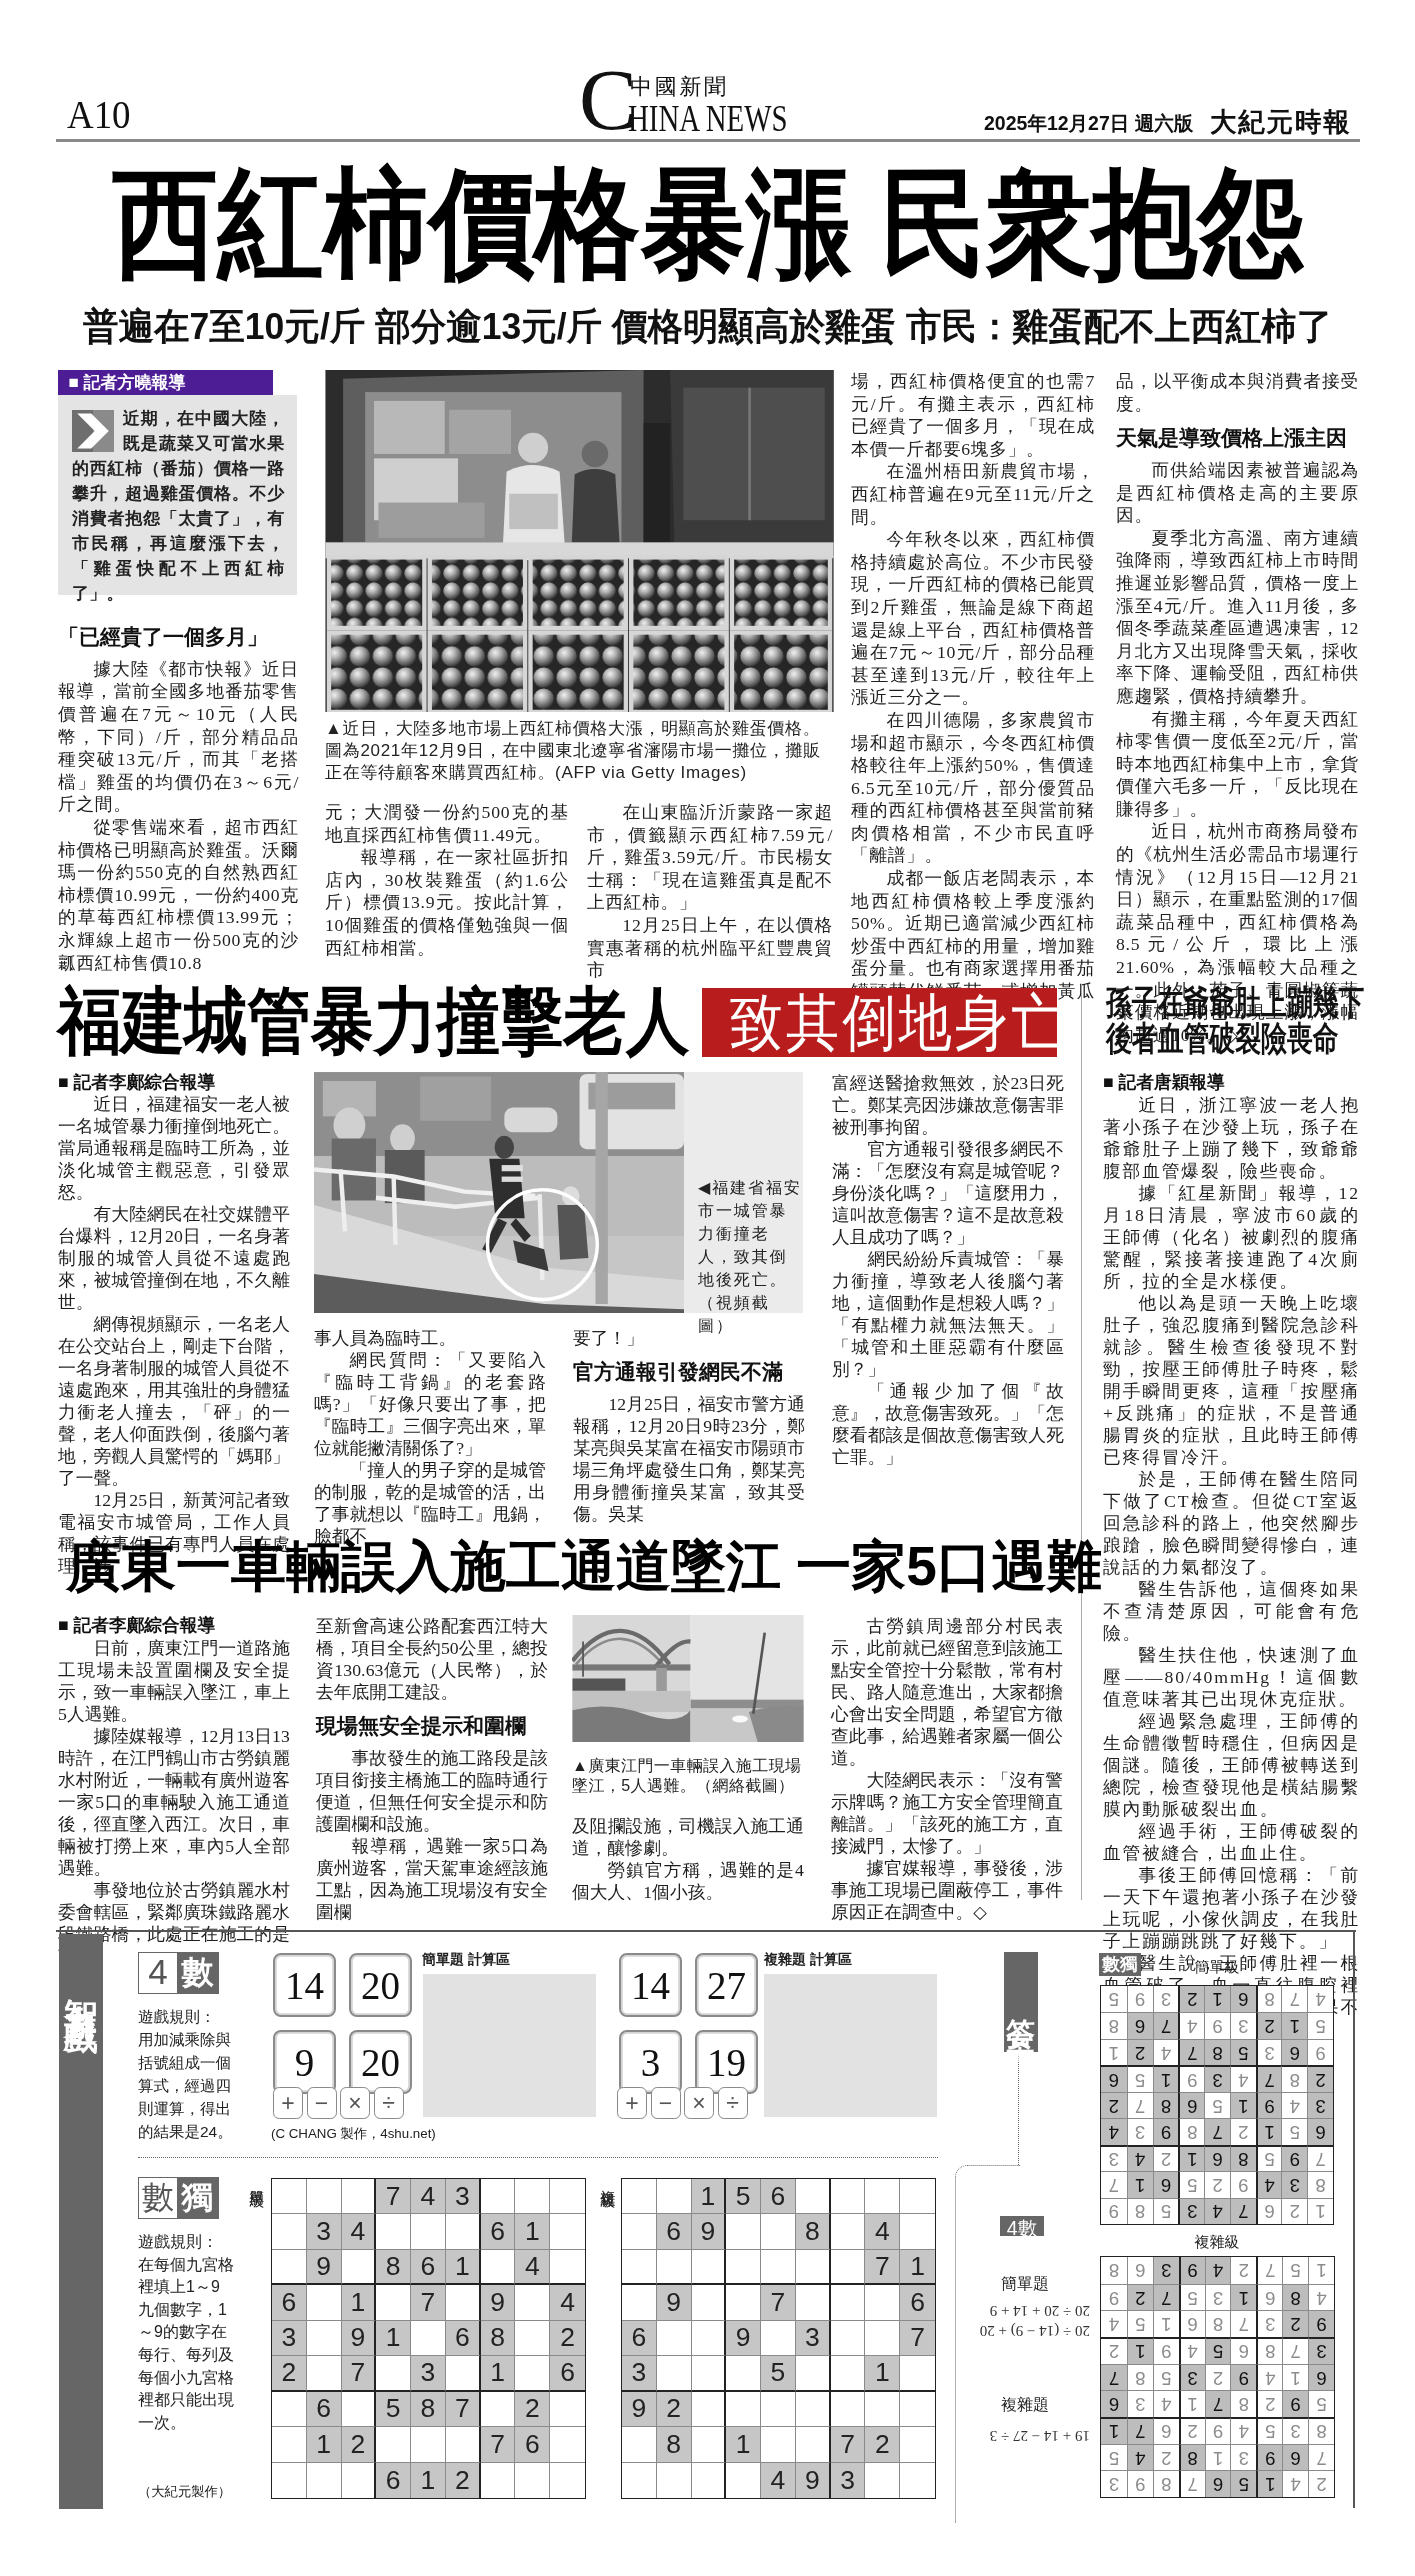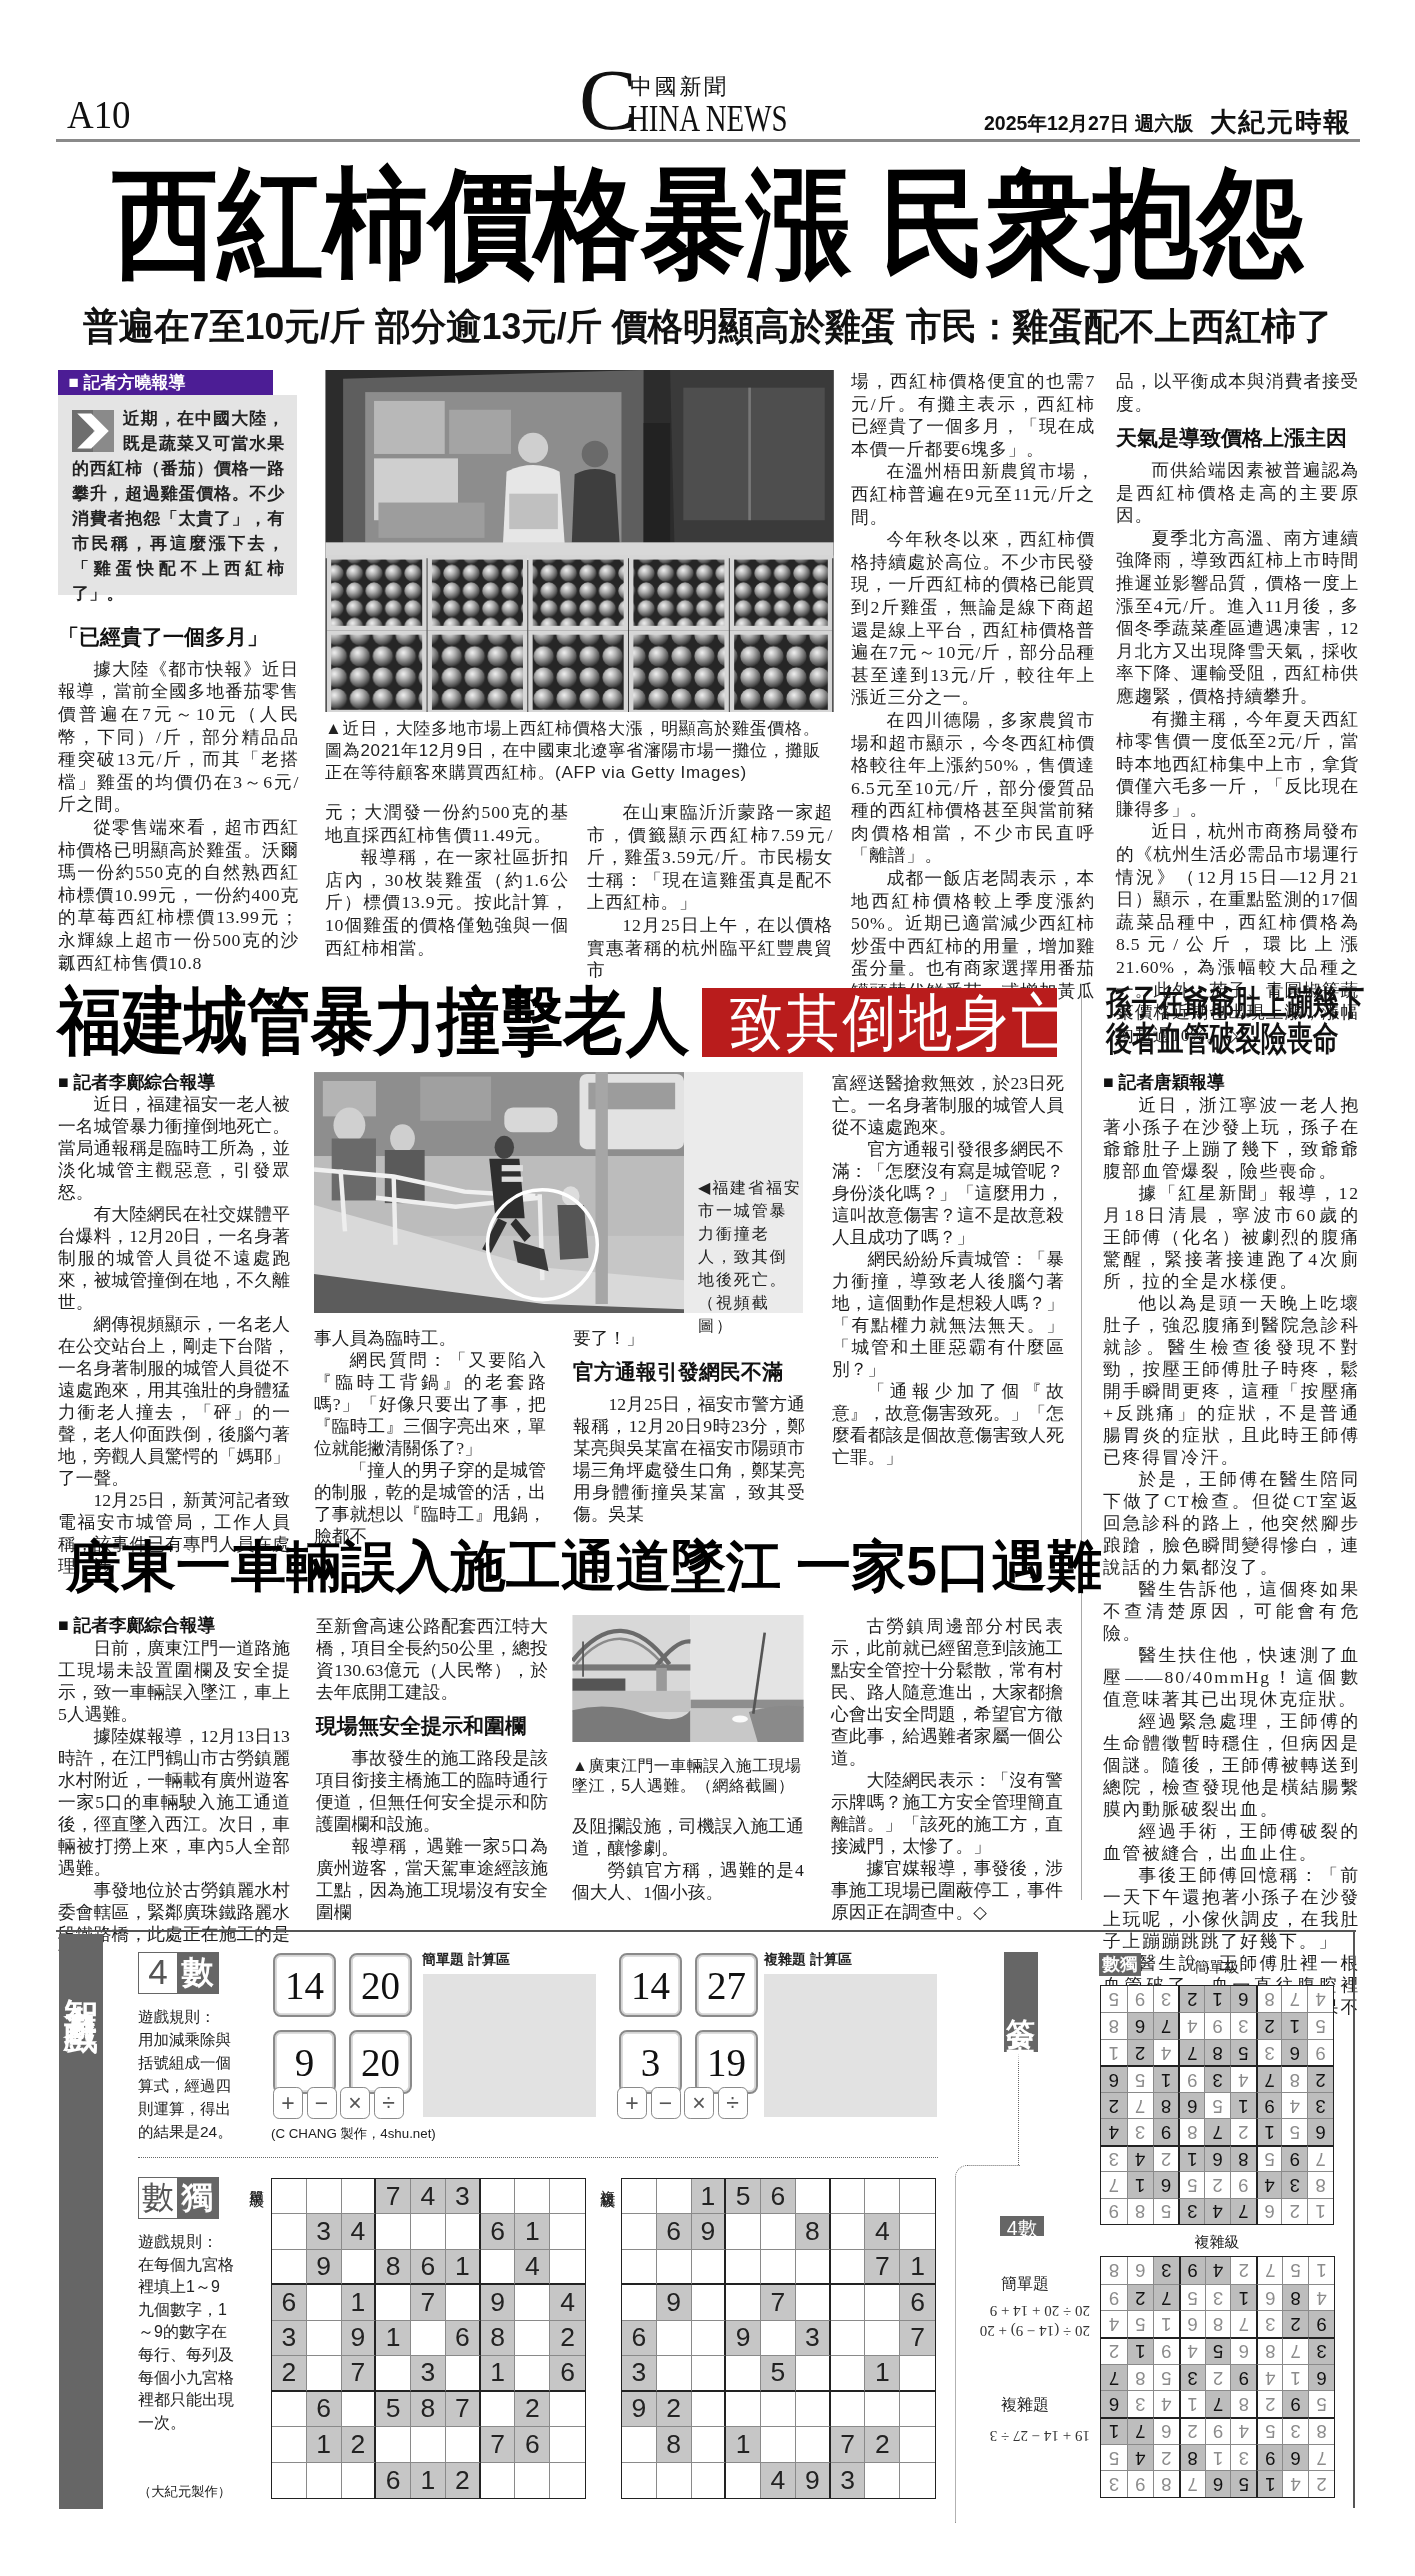--- a/index.html
+++ b/index.html
@@ -247,21 +247,21 @@
     <p class="cont">事人員為臨時工。</p>
     <p>網民質問：「又要陷入『臨時工背鍋』的老套路嗎?」「好像只要出了事，把『臨時工』三個字亮出來，單位就能撇清關係了?」</p>
     <p>「撞人的男子穿的是城管的制服，乾的是城管的活，出了事就想以『臨時工』甩鍋，臉都不</p>
   </div>
 <div class="col c-fj" style="left:573px;top:1327px;width:232px">
     <p class="cont">要了！」</p>
     <h3>官方通報引發網民不滿</h3>
     <p>12月25日，福安市警方通報稱，12月20日9時23分，鄭某亮與吳某富在福安市陽頭市場三角坪處發生口角，鄭某亮用身體衝撞吳某富，致其受傷。吳某</p>
   </div>
 <div class="col c-fj" style="left:832px;top:1072px;width:232px">
-    <p class="cont">富經送醫搶救無效，於23日死亡。一名身著制服的城管人員從不遠處跑來。</p>
+    <p class="cont">富經送醫搶救無效，於23日死亡。鄭某亮因涉嫌故意傷害罪被刑事拘留。</p>
     <p>官方通報引發很多網民不滿：「怎麼沒有寫是城管呢？身份淡化嗎？」「這麼用力，這叫故意傷害？這不是故意殺人且成功了嗎？」</p>
     <p>網民紛紛斥責城管：「暴力衝撞，導致老人後腦勺著地，這個動作是想殺人嗎？」「有點權力就無法無天。」「城管和土匪惡霸有什麼區別？」</p>
     <p>「通報少加了個『故意』，故意傷害致死。」「怎麼看都該是個故意傷害致人死亡罪。」</p>
   </div>
 
 <div class="a sb-head sans">
   <div>孫子在爺爺肚上蹦幾下</div>
   <div>後者血管破裂險喪命</div>
 </div>
 <div class="a byline sans" style="left:1103px;top:1072px">■ 記者唐穎報導</div>

